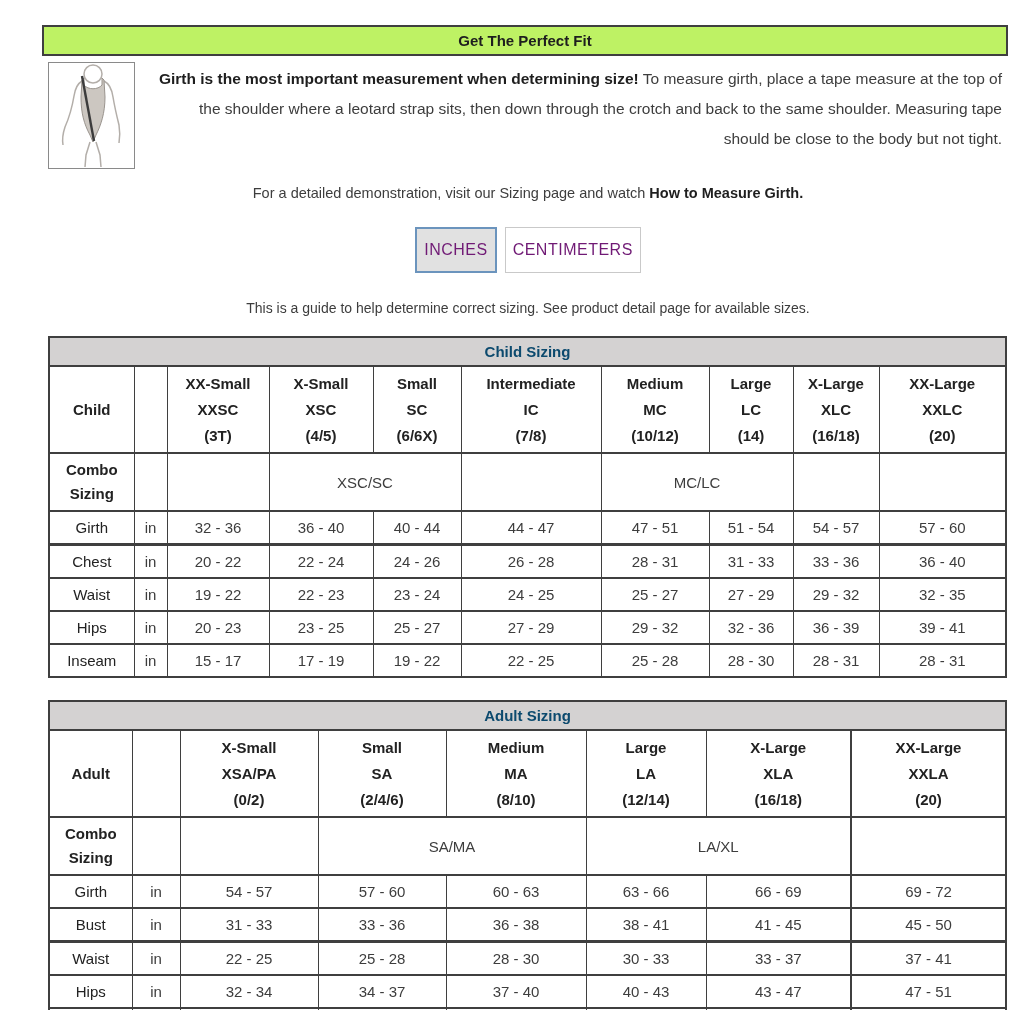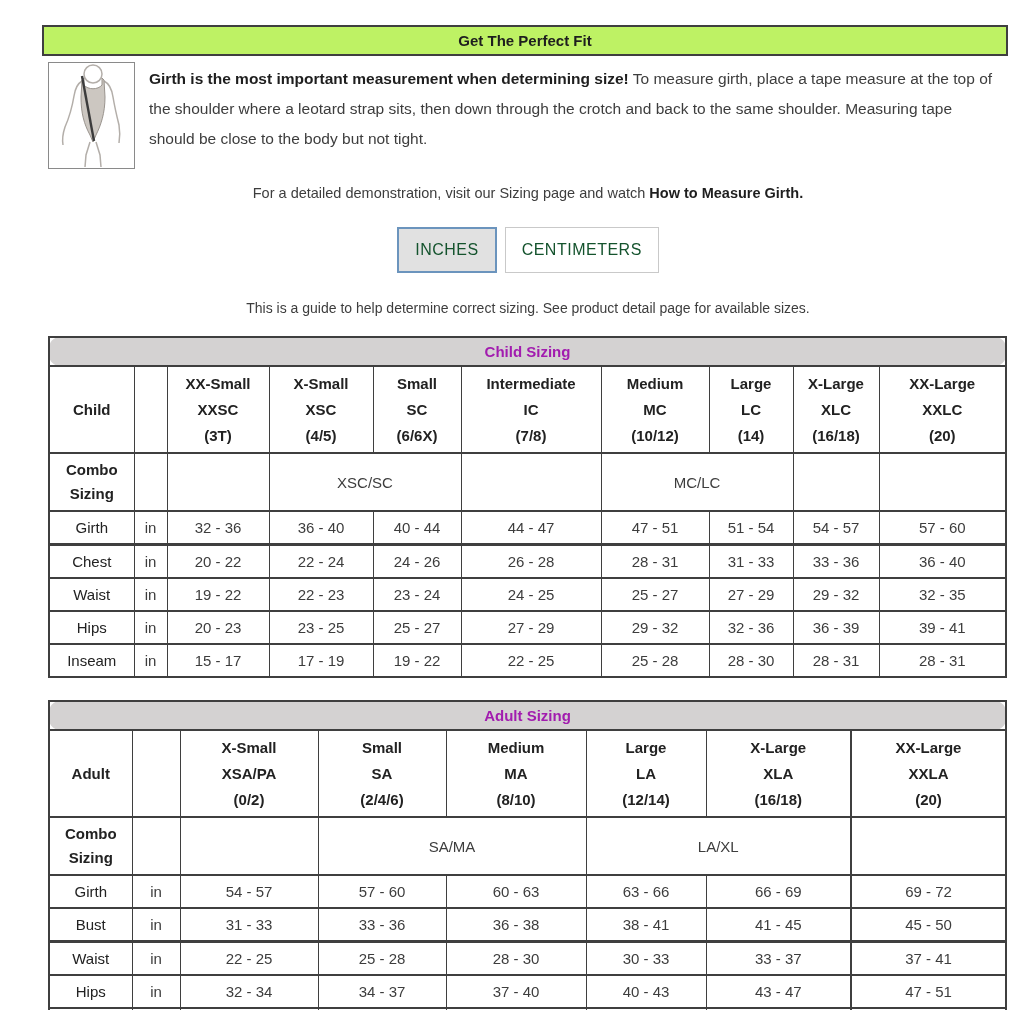--- a/index.html
+++ b/index.html
@@ -13,48 +13,48 @@
     background:#bef264; border:2px solid #3f3f3f;
     text-align:center; line-height:27px;
     font-weight:bold; font-size:15px; color:#1e1e1e;
   }
   .girth-row { display:flex; margin:6px 2px 0 48px; }
   .figure-box {
     width:85px; height:105px; border:1px solid #8a8a8a;
     flex:none; background:#fff;
   }
   .girth-text {
-    flex:1; padding:2px 6px 0 14px; text-align:left;
+    flex:1; padding:2px 6px 0 14px; text-align:right;
     font-size:15.5px; line-height:1.95; color:#3d3d3d;
   }
   .girth-text b, .demo-line b { color:#1e1e1e; }
   .demo-line { margin:16px 2px 0 48px; text-align:center; font-size:14.5px; }
   .buttons-row { margin:26px 2px 0 48px; display:flex; justify-content:center; gap:8px; }
   .btn {
     display:inline-block; box-sizing:border-box; height:46px;
     font-family:"Liberation Sans", sans-serif;
-    font-size:16px; color:#14532d; padding:0 16px; cursor:pointer;
+    font-size:16px; color:#701a75; padding:0 7px; cursor:pointer;
     display:flex; align-items:center; letter-spacing:0.5px; background:#fff;
   }
   .btn-selected { background:#e1e1e1; border:2px solid #6b94bd; }
   .btn-unselected { background:#ffffff; border:1px solid #c9c9c9; }
   .guide-note { margin:27px 2px 0 48px; text-align:center; font-size:14px; }
 
   table {
     border-collapse:collapse; table-layout:fixed;
     margin:20px 0 0 48px; border:2px solid #3f3f3f;
   }
   td {
     border:solid #3f3f3f; border-width:2px 1px;
     text-align:center; vertical-align:middle;
     font-size:15px; color:#3d3d3d; padding:0; overflow:hidden;
   }
   tr.title-row td {
     background:#d4d2d2; font-weight:bold; height:27px;
-    color:#a21caf; border-bottom-width:2px;border-radius:11px;
+    color:#0c4a6e; border-bottom-width:2px;
   }
   tr.head-row td { height:85px; font-weight:bold; color:#222; line-height:26px; }
   .size-head span { display:block; }
   tr.combo-row td { height:56px; }
   .combo-label { font-weight:bold; line-height:24px; padding:0 14px; color:#222; }
   tr.data-row td { height:31px; }
   .row-label { font-weight:normal; color:#222; }
   tr.group-sep td { border-bottom-width:3px; }
   .thick-left { border-left-width:2px; }
 </style>

